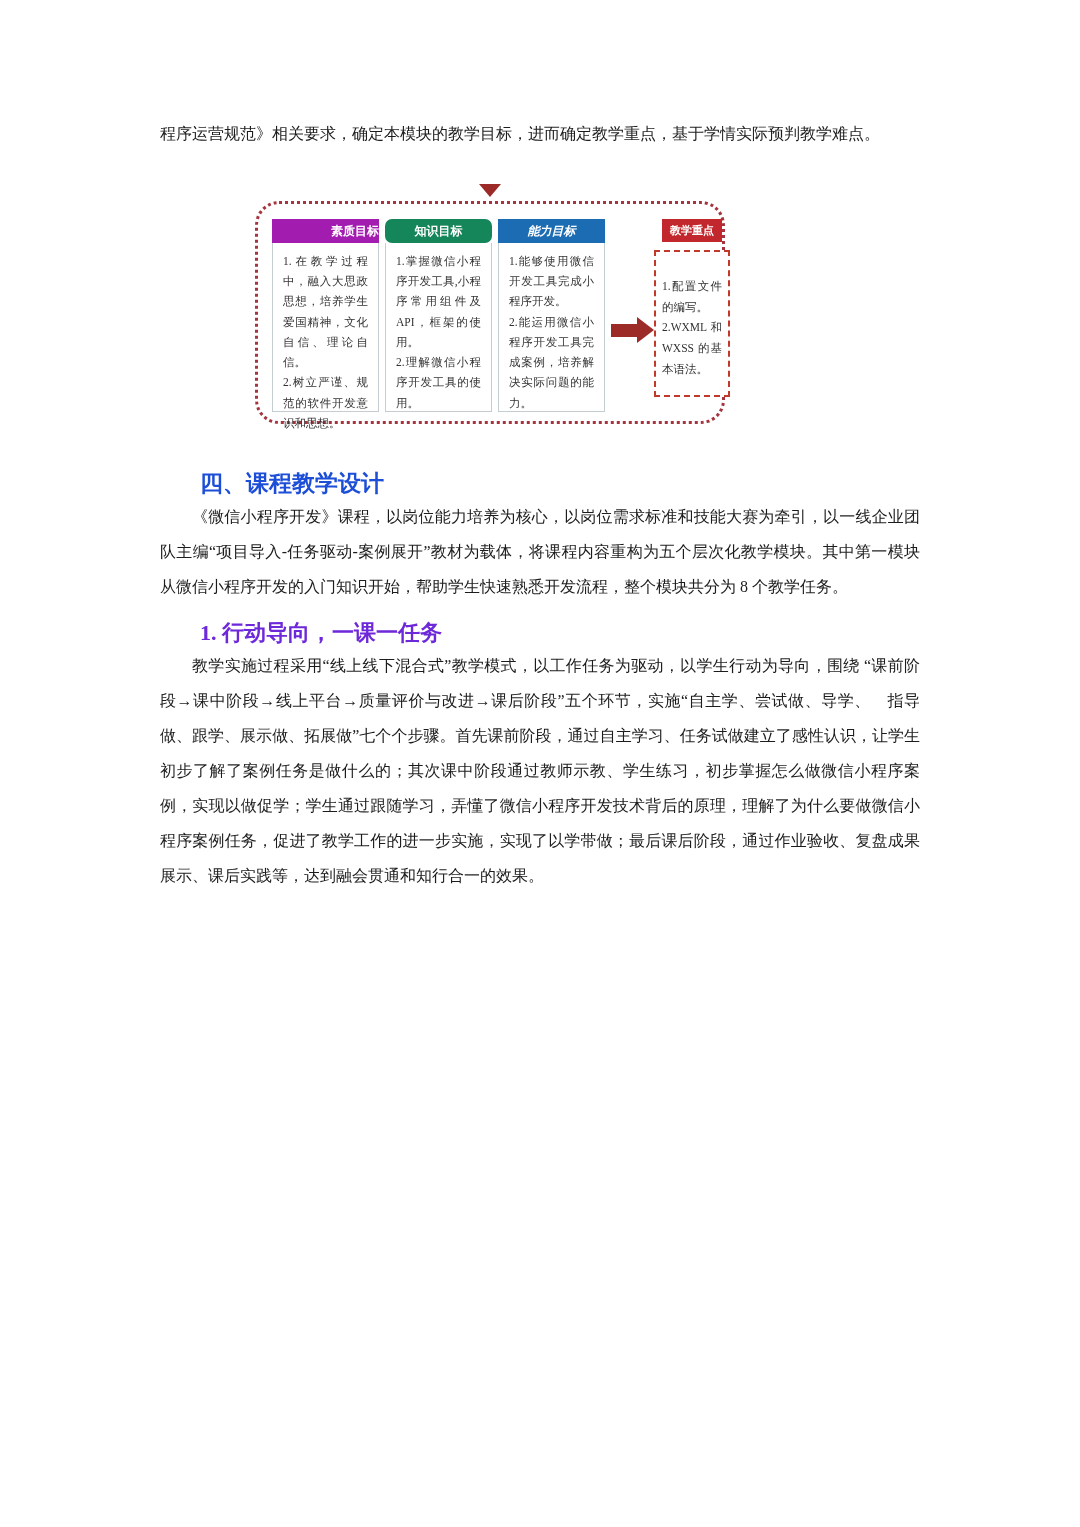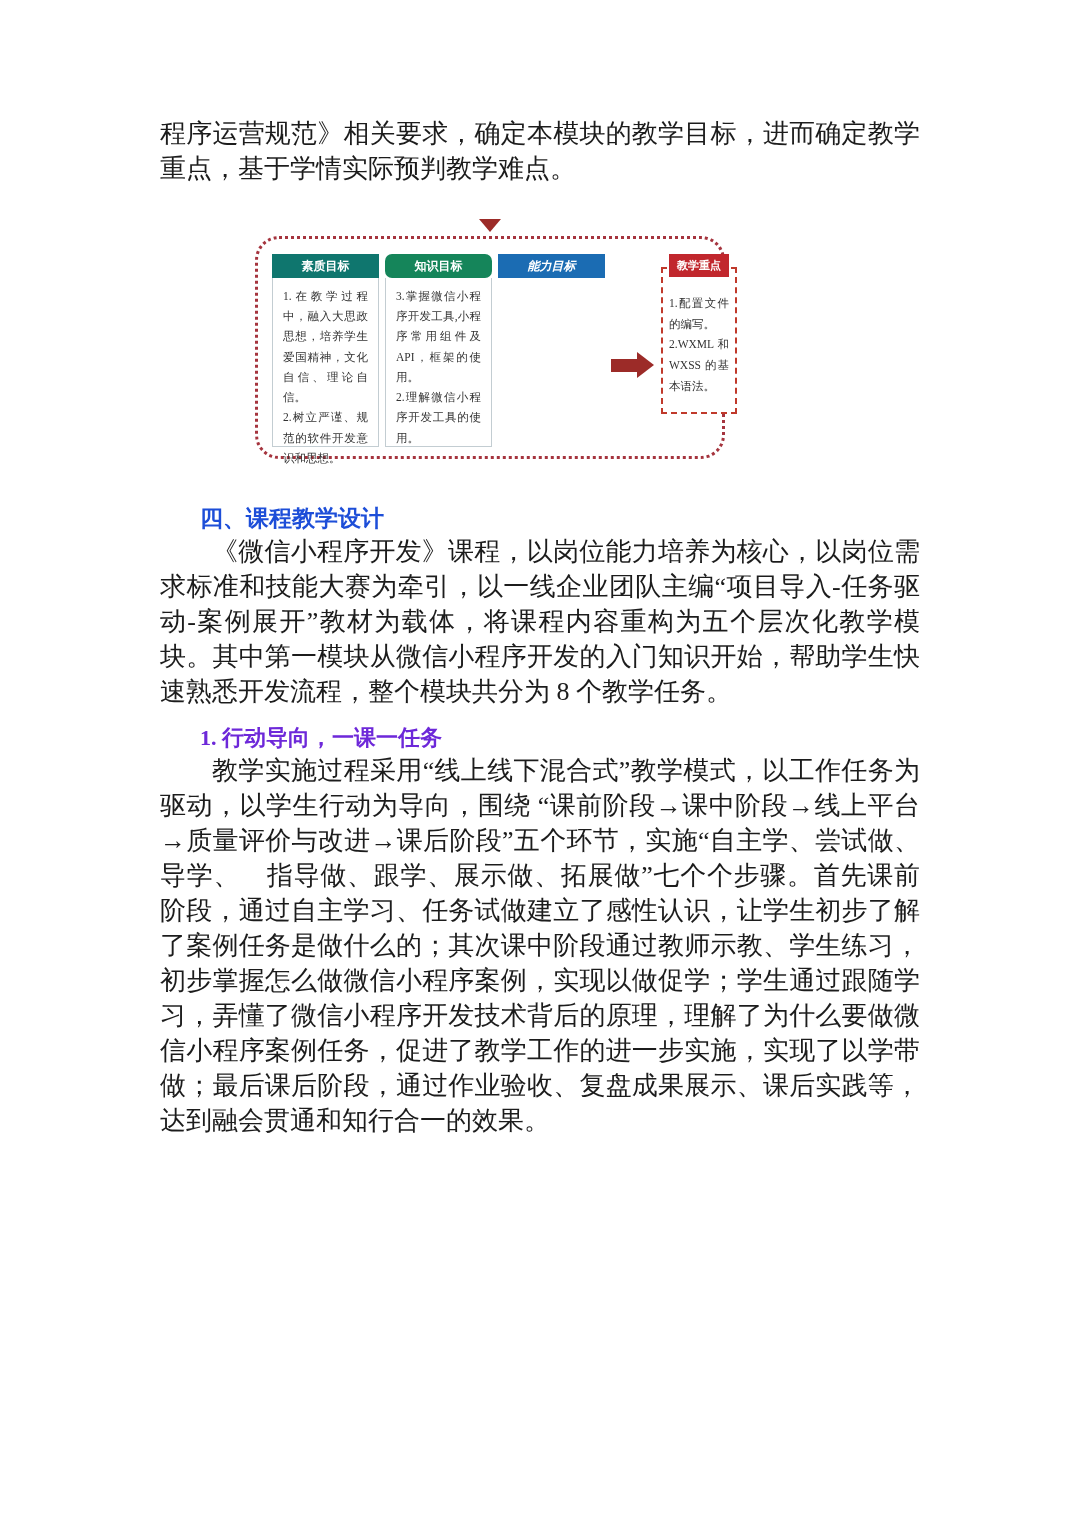--- a/index.html
+++ b/index.html
@@ -7,21 +7,21 @@
     position: relative;
     width: 1080px;
     height: 1527px;
     background: #ffffff;
     box-sizing: border-box;
     padding: 116px 160px 0 160px;
     font-family: "Liberation Serif", "DejaVu Serif", serif;
     color: #1c1c1c;
   }
   .para {
-    font-size: 26px;
+    font-size: 16px;
     line-height: 35px;
     text-align: justify;
     margin: 0;
   }
   .indent { text-indent: 2em; }
 
   h2.sec {
     font-size: 23px;
     font-weight: bold;
     margin: 44px 0 0 40px;
@@ -56,21 +56,21 @@
   }
   .goal-col { width: 107px; margin-right: 6px; display: flex; flex-direction: column; flex: none; }
   .goal-header {
     height: 24px; line-height: 24px;
     text-align: center;
     color: #ffffff;
     font-weight: bold;
     font-size: 12px;
     font-family: "Liberation Sans", "DejaVu Sans", sans-serif;
   }
-  .hdr-pink  { background: #0f766e; }
+  .hdr-pink  { background: #a21caf; text-align: right; }
   .hdr-green { background: #15855a; border-radius: 7px; }
   .hdr-blue  { background: #1b6cb3; font-style: italic; }
   .goal-body {
     border: 1px solid #c3cdd2;
     border-top: none;
     background: #ffffff;
     box-sizing: border-box;
     height: 169px;
     padding: 8px 10px;
     font-size: 11.5px;
@@ -80,21 +80,21 @@
     text-align: justify;
   }
   .arrow-wrap { display: flex; align-items: center; margin-top: 98px; flex: none; }
   .arrow-rect { width: 26px; height: 13px; background: #9c2b28; }
   .arrow-head {
     width: 0; height: 0;
     border-top: 13px solid transparent;
     border-bottom: 13px solid transparent;
     border-left: 17px solid #9c2b28;
   }
-  .focus-wrap { position: relative; width: 76px; margin-left: 7px; padding-top: 13px; flex: none; }
+  .focus-wrap { position: relative; width: 76px; padding-top: 31px; flex: none; }
   .focus-header {
     position: absolute; top: 0; left: 50%;
     transform: translateX(-50%);
     background: #c1272d;
     color: #ffffff;
     font-weight: bold;
     font-size: 11px;
     line-height: 1;
     padding: 6px 8px;
     white-space: nowrap;
@@ -128,26 +128,28 @@
     <div class="dotted-box">
 
       <div class="goal-col">
         <div class="goal-header hdr-pink">素质目标</div>
         <div class="goal-body">1.在教学过程中，融入大思政思想，培养学生爱国精神，文化自信、理论自信。
 2.树立严谨、规范的软件开发意识和思想。</div>
       </div>
 
       <div class="goal-col">
         <div class="goal-header hdr-green">知识目标</div>
-        <div class="goal-body">3.掌握微信小程序开发工具,小程序常用组件及API，框架的使用。
+        <div class="goal-body">1.掌握微信小程序开发工具,小程序常用组件及API，框架的使用。
 2.理解微信小程序开发工具的使用。</div>
       </div>
 
       <div class="goal-col">
         <div class="goal-header hdr-blue">能力目标</div>
+        <div class="goal-body">1.能够使用微信开发工具完成小程序开发。
+2.能运用微信小程序开发工具完成案例，培养解决实际问题的能力。</div>
       </div>
 
       <div class="arrow-wrap">
         <div class="arrow-rect"></div>
         <div class="arrow-head"></div>
       </div>
 
       <div class="focus-wrap">
         <div class="focus-header">教学重点</div>
         <div class="focus-box">

